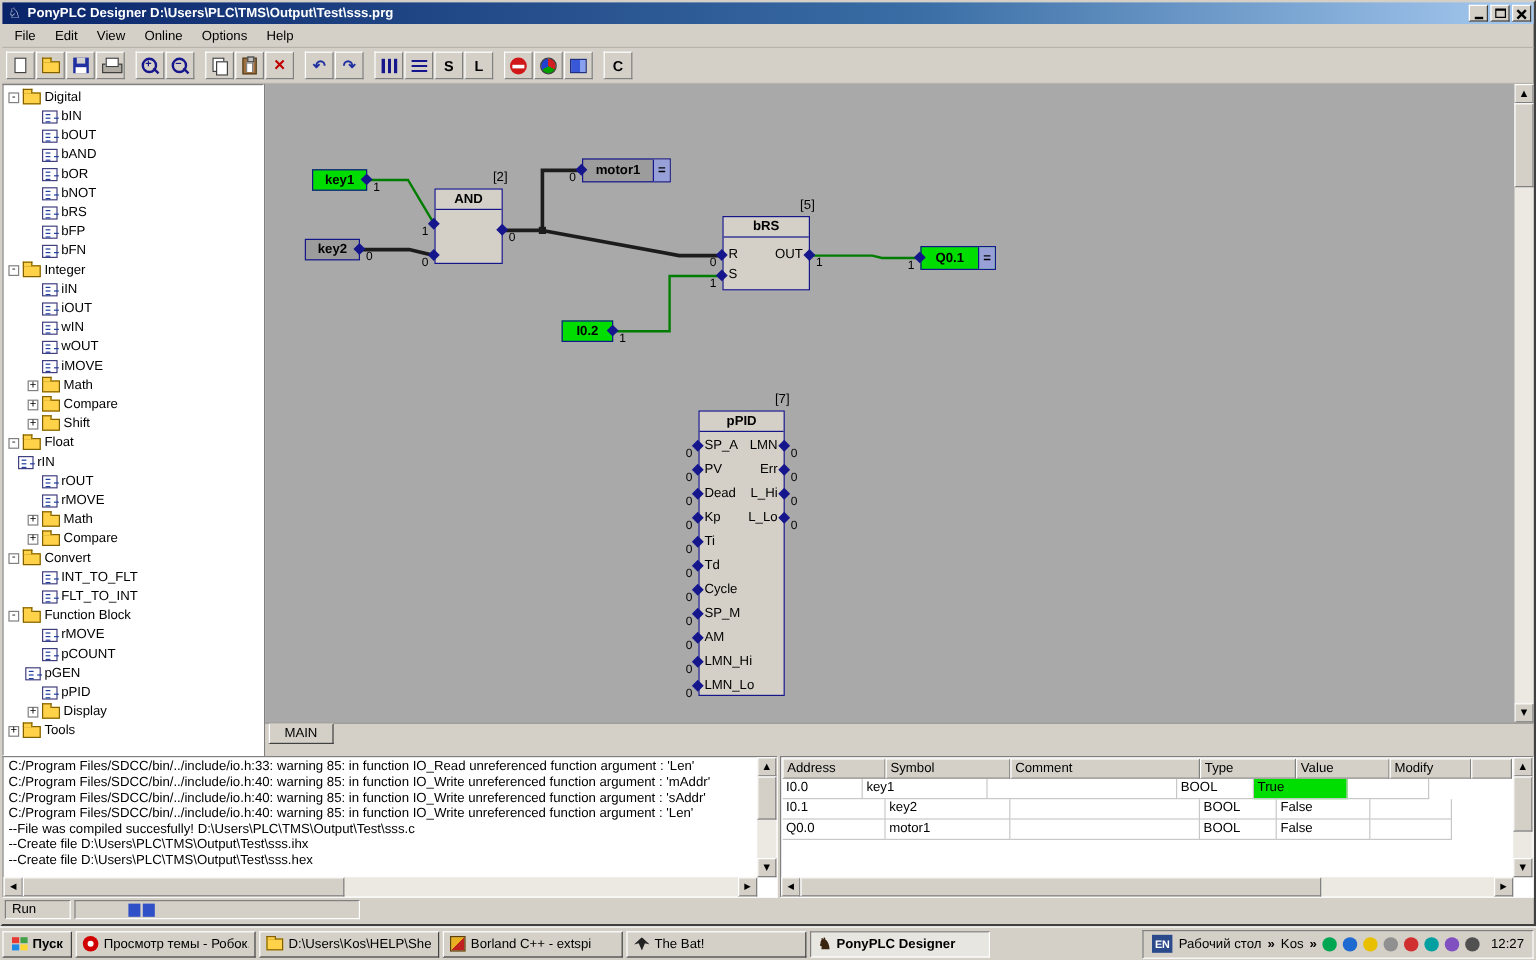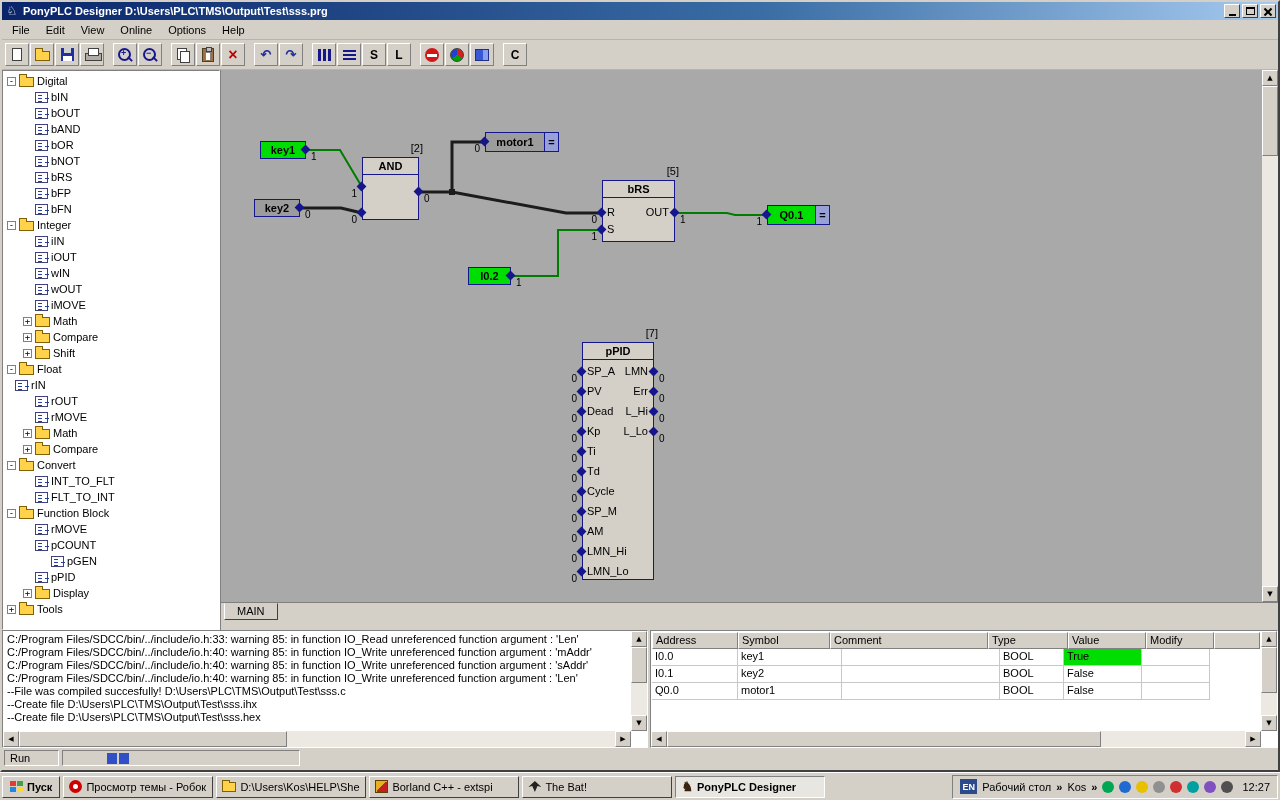--- a/index.html
+++ b/index.html
@@ -398,21 +398,21 @@
         <div class="tree-row" style="padding-left: 20px;">
           <span class="expandspacer"></span>
           <span class="icon-block"></span>
           <span class="tree-label">rMOVE</span>
         </div>
         <div class="tree-row" style="padding-left: 20px;">
           <span class="expandspacer"></span>
           <span class="icon-block"></span>
           <span class="tree-label">pCOUNT</span>
         </div>
-        <div class="tree-row" style="padding-left: 36px; text-align: center;">
+        <div class="tree-row" style="padding-left: 6px; text-align: center;">
           <span class="expandspacer"></span>
           <span class="icon-block"></span>
           <span class="tree-label">pGEN</span>
         </div>
         <div class="tree-row" style="padding-left: 20px;">
           <span class="expandspacer"></span>
           <span class="icon-block"></span>
           <span class="tree-label">pPID</span>
         </div>
         <div class="tree-row" style="padding-left: 20px;">
@@ -574,30 +574,30 @@
         <div class="sb-btn">◀</div>
         <div class="sb-track">
           <div class="sb-thumb" style="left:0;width:45%;"></div>
         </div>
         <div class="sb-btn">▶</div>
       </div>
     </div>
     <div class="watch-panel">
       <div class="watch-header">
           <span class="whead" style="width: 86px;">Address</span>
-          <span class="whead" style="width: 92px;">Symbol</span>
+          <span class="whead" style="width: 104px;">Symbol</span>
           <span class="whead" style="width: 158px;">Comment</span>
           <span class="whead" style="width: 80px;">Type</span>
           <span class="whead" style="width: 78px;">Value</span>
           <span class="whead" style="width: 68px;">Modify</span>
           <span class="whead" style="flex: 1 1 0%;"></span>
         </div>
       <div class="watch-body">
           <div class="wrow">
-            <span class="wcell" style="width: 86px;">I0.0</span>
+            <span class="wcell" style="width: 67px;">I0.0</span>
             <span class="wcell" style="width: 104px;">key1</span>
             <span class="wcell" style="width: 158px;"></span>
             <span class="wcell" style="width: 64px;">BOOL</span>
             <span class="wcell" style="width: 78px; background: rgb(0, 221, 0);">True</span>
             <span class="wcell" style="width: 68px;"></span>
           </div>
           <div class="wrow">
             <span class="wcell" style="width: 86px;">I0.1</span>
             <span class="wcell" style="width: 104px;">key2</span>
             <span class="wcell" style="width: 158px;"></span>

